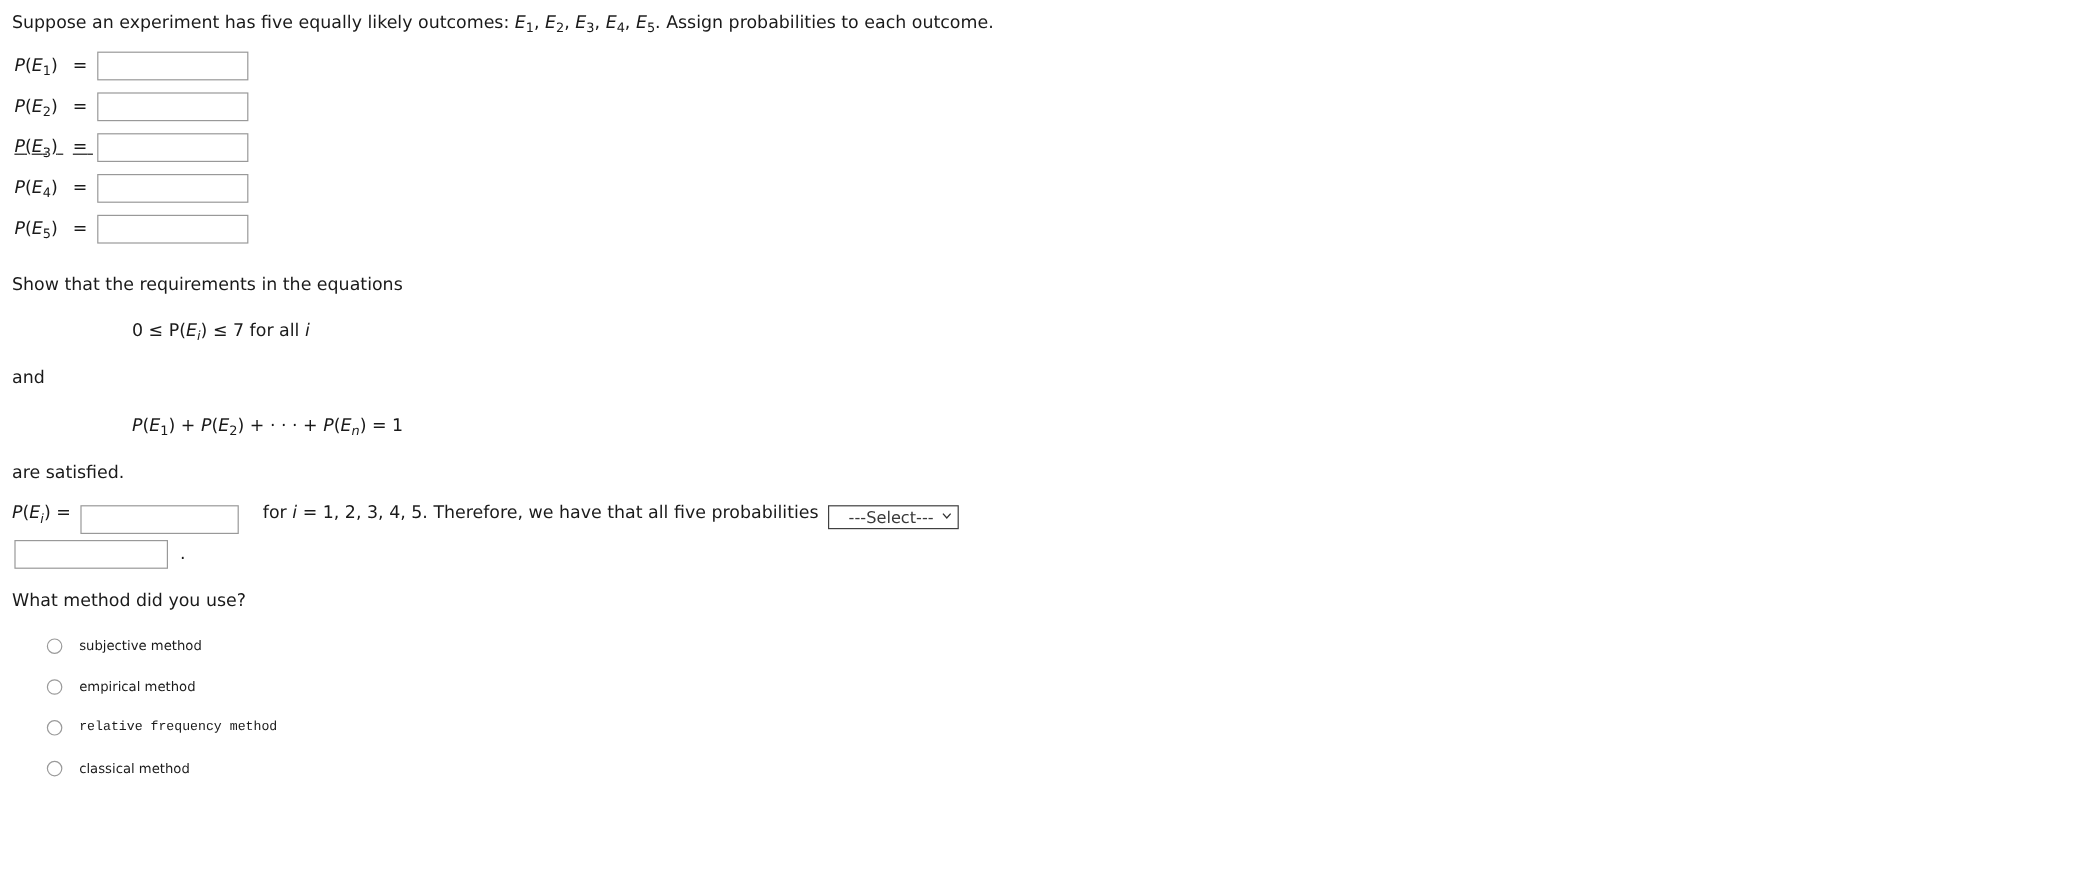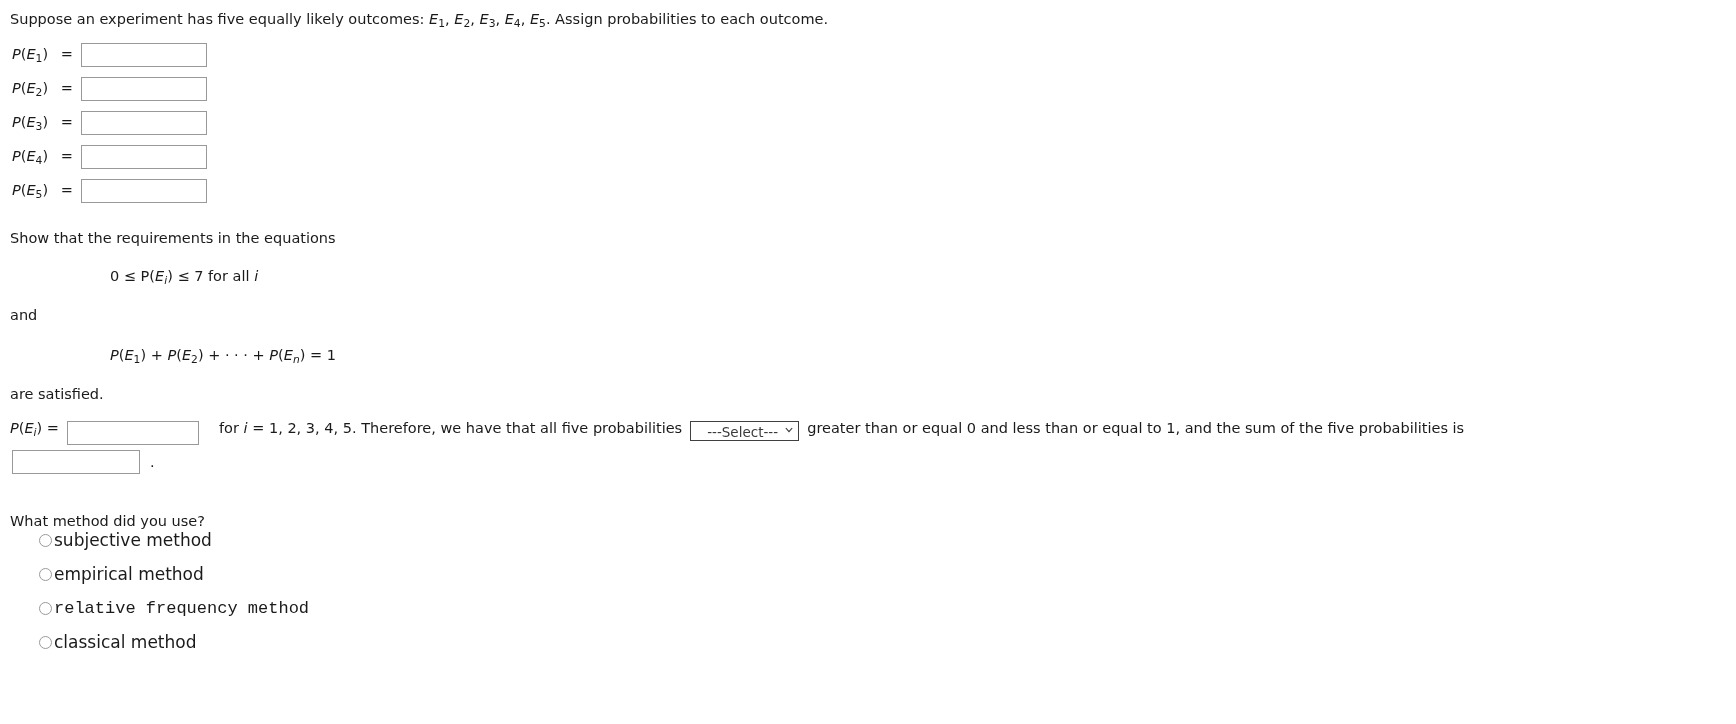--- a/index.html
+++ b/index.html
@@ -101,22 +101,22 @@
   .radio-dot {
     width: 13px;
     height: 13px;
     border: 1px solid #9a9a9a;
     border-radius: 50%;
     background: #fff;
     display: inline-block;
     flex: 0 0 auto;
   }
   .radio-label {
-    margin-left: 2px;
-    font-size: 17px;
+    margin-left: 14px;
+    font-size: 11px;
     color: #1a1a1a;
     line-height: 1;
   }
 
   
   .indent { left: 110px; }
 </style>
 </head>
 <body>
 
@@ -134,21 +134,21 @@
   <div class="ln" style="left:12px; top:43px;">
     <span><span class="it">P</span>(<span class="it">E</span><span class="subn">1</span>)</span>
     <span style="display:inline-block;width:8px"></span><span>=</span>
     <input class="tbox tbox-prob" type="text" style="margin-left: 4px;" value="">
   </div>
   <div class="ln" style="left:12px; top:77px;">
     <span><span class="it">P</span>(<span class="it">E</span><span class="subn">2</span>)</span>
     <span style="display:inline-block;width:8px"></span><span>=</span>
     <input class="tbox tbox-prob" type="text" style="margin-left: 4px;" value="">
   </div>
-  <div class="ln" style="left:12px; top:111px;">
+  <div class="ln" style="left:12px; top:111px;text-decoration:underline;">
     <span><span class="it">P</span>(<span class="it">E</span><span class="subn">3</span>)</span>
     <span style="display:inline-block;width:8px"></span><span>=</span>
     <input class="tbox tbox-prob" type="text" style="margin-left: 4px;" value="">
   </div>
   <div class="ln" style="left:12px; top:145px;">
     <span><span class="it">P</span>(<span class="it">E</span><span class="subn">4</span>)</span>
     <span style="display:inline-block;width:8px"></span><span>=</span>
     <input class="tbox tbox-prob" type="text" style="margin-left: 4px;" value="">
   </div>
   <div class="ln" style="left:12px; top:179px;">
@@ -184,29 +184,28 @@
         <option>---Select---</option>
         <option>are</option>
         <option>are not</option>
       </select>
       <span class="caret">
         <svg width="8" height="8" viewBox="0 0 10 7">
             <path d="M1 1 L5 5.5 L9 1" fill="none" stroke="#333" stroke-width="1.4"></path>
           </svg>
       </span>
     </span>
-    <span style="margin-left:8px;">greater than or equal 0 and less than or equal to 1, and the sum of the five probabilities is</span>
   </div>
 
   <div class="ln" style="left:12px; top:450px; display:flex; align-items:center;">
     <input class="tbox tbox-sum" type="text" value="" style="">
     <span style="margin-left:10px;">.</span>
   </div>
 
-  <div class="ln" style="left:10px; top:514px;">What method did you use?</div>
+  <div class="ln" style="left:10px; top:494px;">What method did you use?</div>
 
   <div class="radio-row" style="left:39px; top:532px;">
     <span class="radio-dot"></span>
     <span class="radio-label">subjective method</span>
   </div>
   <div class="radio-row" style="left:39px; top:566px;">
     <span class="radio-dot"></span>
     <span class="radio-label">empirical method</span>
   </div>
   <div class="radio-row" style="left:39px; top:600px;font-family:Liberation Mono, monospace;">

